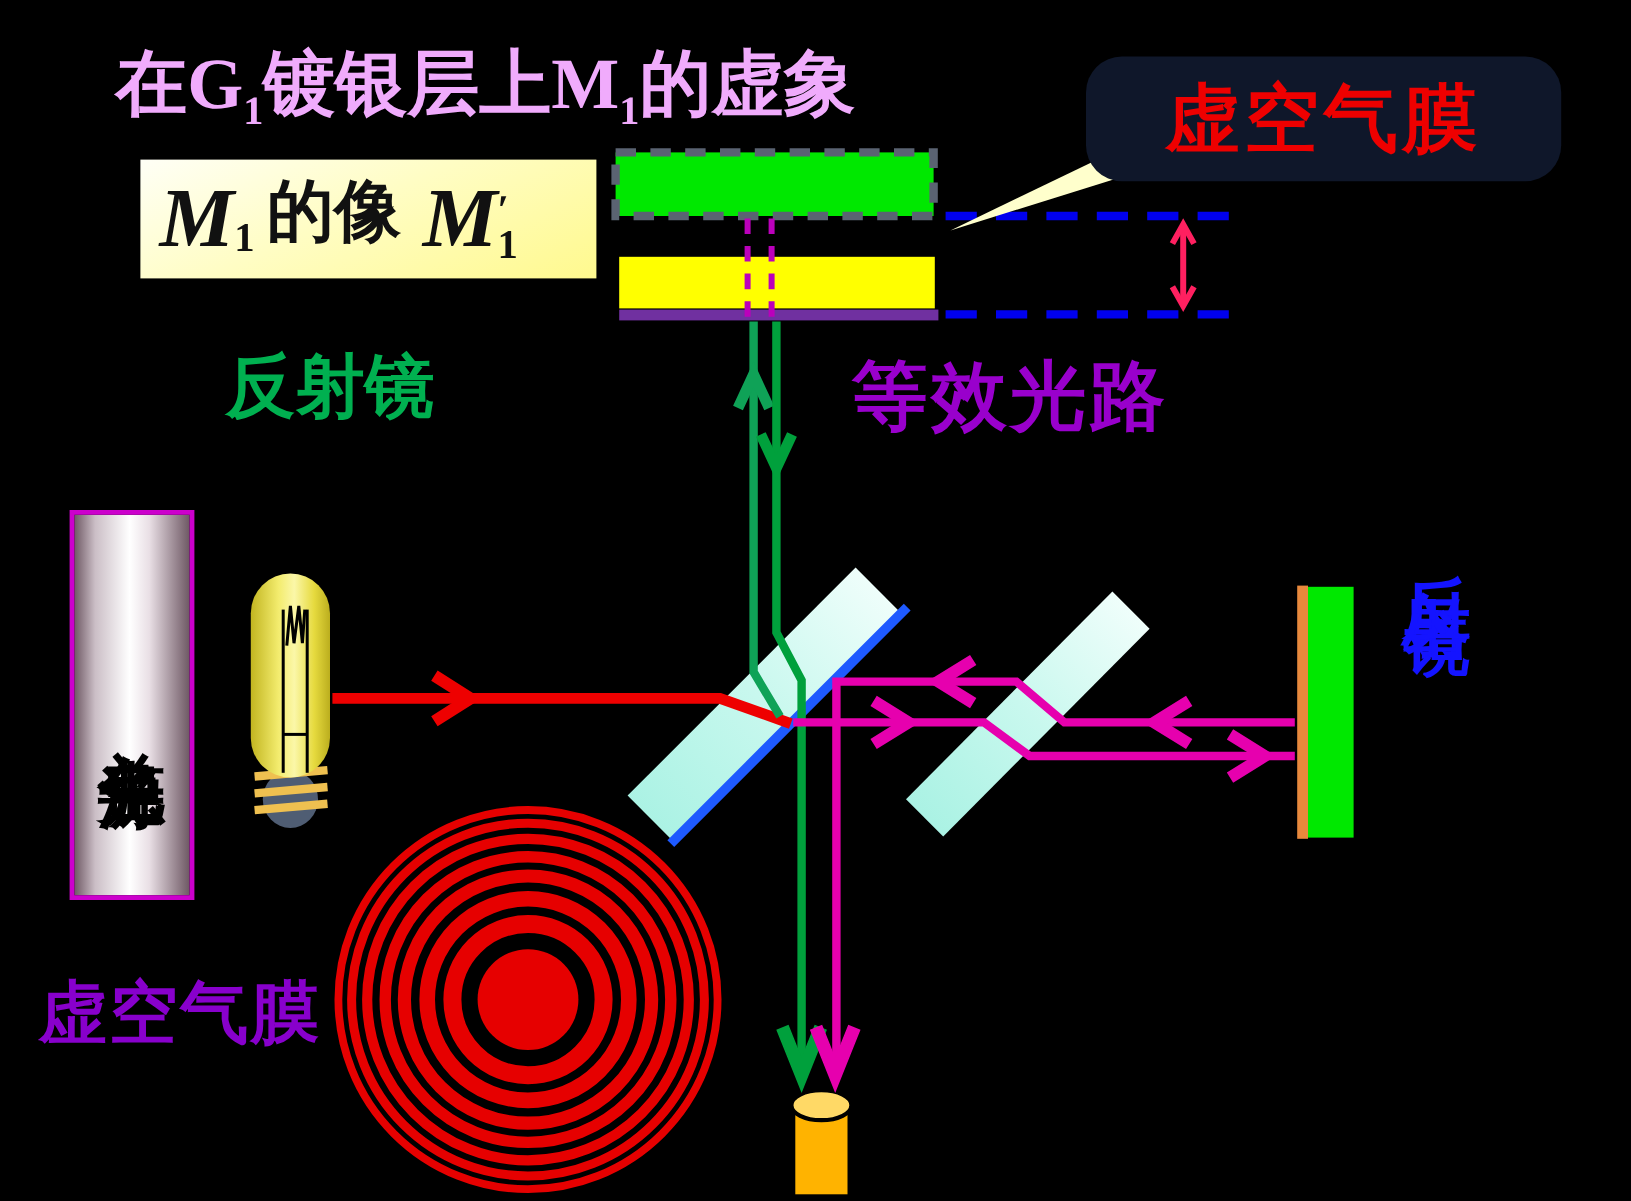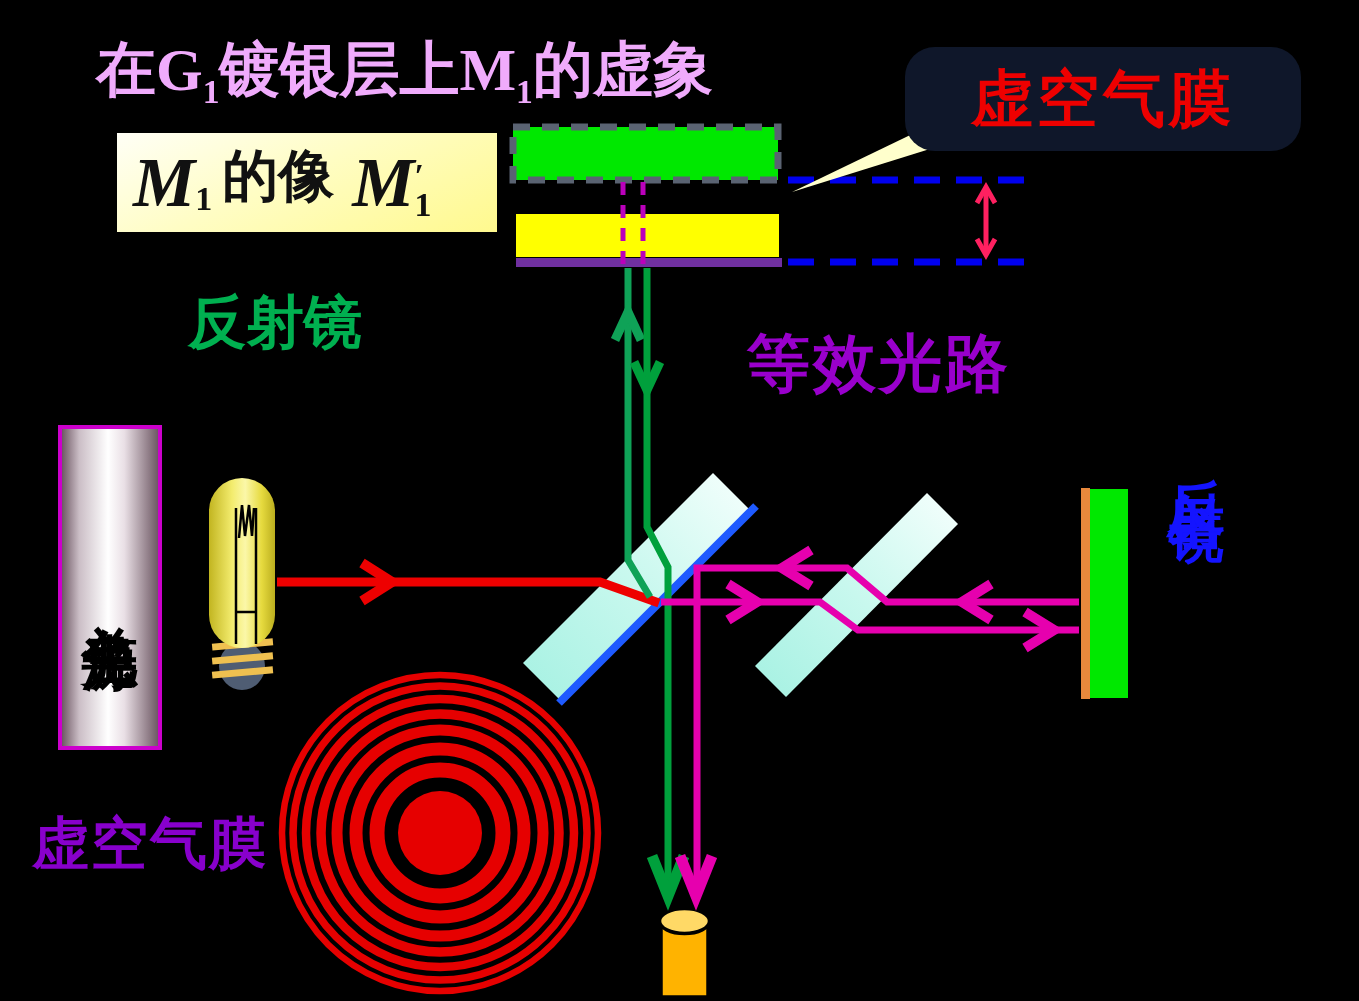--- a/index.html
+++ b/index.html
@@ -34,21 +34,21 @@
     left:905px;top:12px;width:396px;height:104px;border-radius:30px;
     background:#0f172a;display:flex;align-items:center;justify-content:center;margin-top:35px;
   }
   .callout-text{
     font-family:"Liberation Serif",serif;font-weight:bold;font-size:62px;color:#EE0000;
     letter-spacing:4px;white-space:nowrap;
   }
 
   .opd-label{left:1104px;top:170px;font-size:57px;font-weight:bold;color:#9900CC;white-space:nowrap;}
   .mirror-left-label{left:188px;top:284px;font-size:58px;font-weight:bold;color:#00B050;white-space:nowrap;}
-  .equiv-label{left:710px;top:321px;font-size:63px;font-weight:bold;color:#9900CC;white-space:nowrap;letter-spacing:3px;margin-left:37px;}
+  .equiv-label{left:710px;top:288px;font-size:63px;font-weight:bold;color:#9900CC;white-space:nowrap;letter-spacing:3px;}
   .interf-label{left:32px;top:806px;font-size:57px;font-weight:bold;color:#8800CC;white-space:nowrap;letter-spacing:2px;}
 
   .source-box{
     left:58px;top:425px;width:104px;height:325px;box-sizing:border-box;
     border:4px solid #CC00CC;
     background:linear-gradient(90deg,#6E5864 0%,#CBBEC6 18%,#FFFFFF 48%,#E9DFE5 65%,#6E5864 100%);
     display:flex;align-items:center;justify-content:center;
   }
   .source-text{
     writing-mode:vertical-rl;text-orientation:upright;

